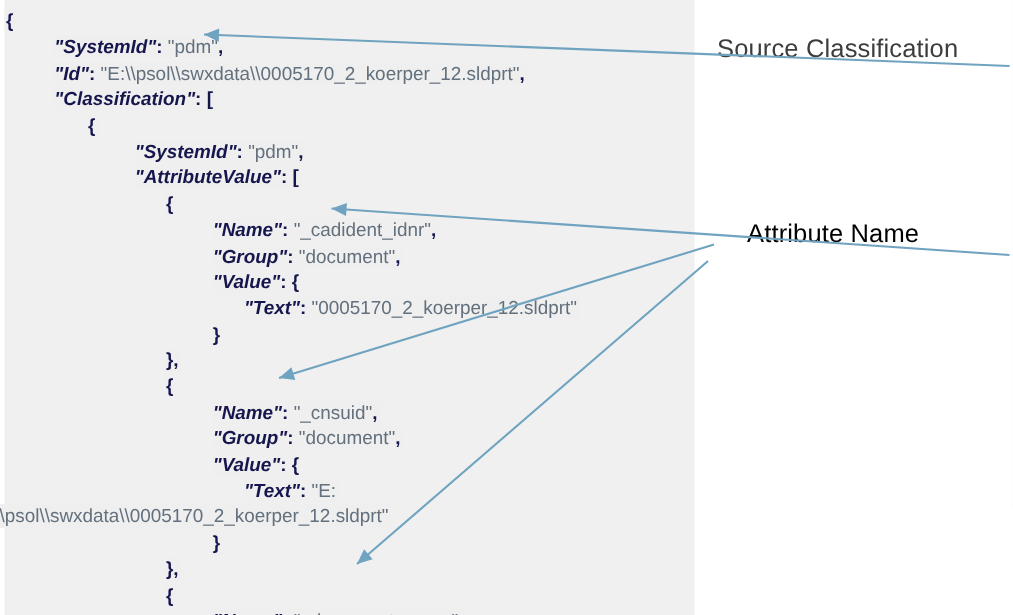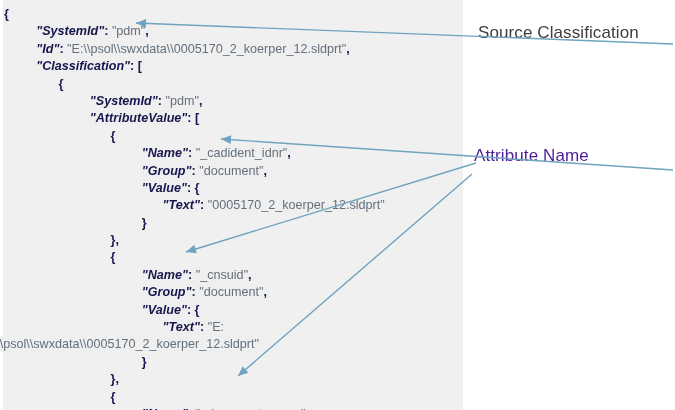--- a/index.html
+++ b/index.html
@@ -138,14 +138,14 @@
         <line x1="476" y1="163" x2="186" y2="252" stroke="#6fa3bf" stroke-width="1.4"></line>
         <polygon points="186,252 194.26900620590536,244.85972434938967 196.85084549009648,253.27245909563047" fill="#6fa3bf"></polygon>
       </g>
       <g>
         <line x1="472" y1="174" x2="238" y2="376" stroke="#6fa3bf" stroke-width="1.4"></line>
         <polygon points="238,376 242.69449844107197,366.1348246651784 248.44487084242917,372.7961471499189" fill="#6fa3bf"></polygon>
       </g>
     </svg>
 
 <div class="anno-label" style="left: 478px; top: 23px; color: rgb(61, 61, 61);">Source Classification</div>
-    <div class="anno-label" style="left: 474px; top: 146px; color: #4c1d95;">Attribute Name</div>
+    <div class="anno-label" style="left: 498px; top: 146px; color: #000000;">Attribute Name</div>
   </div>
 
 </body></html>

